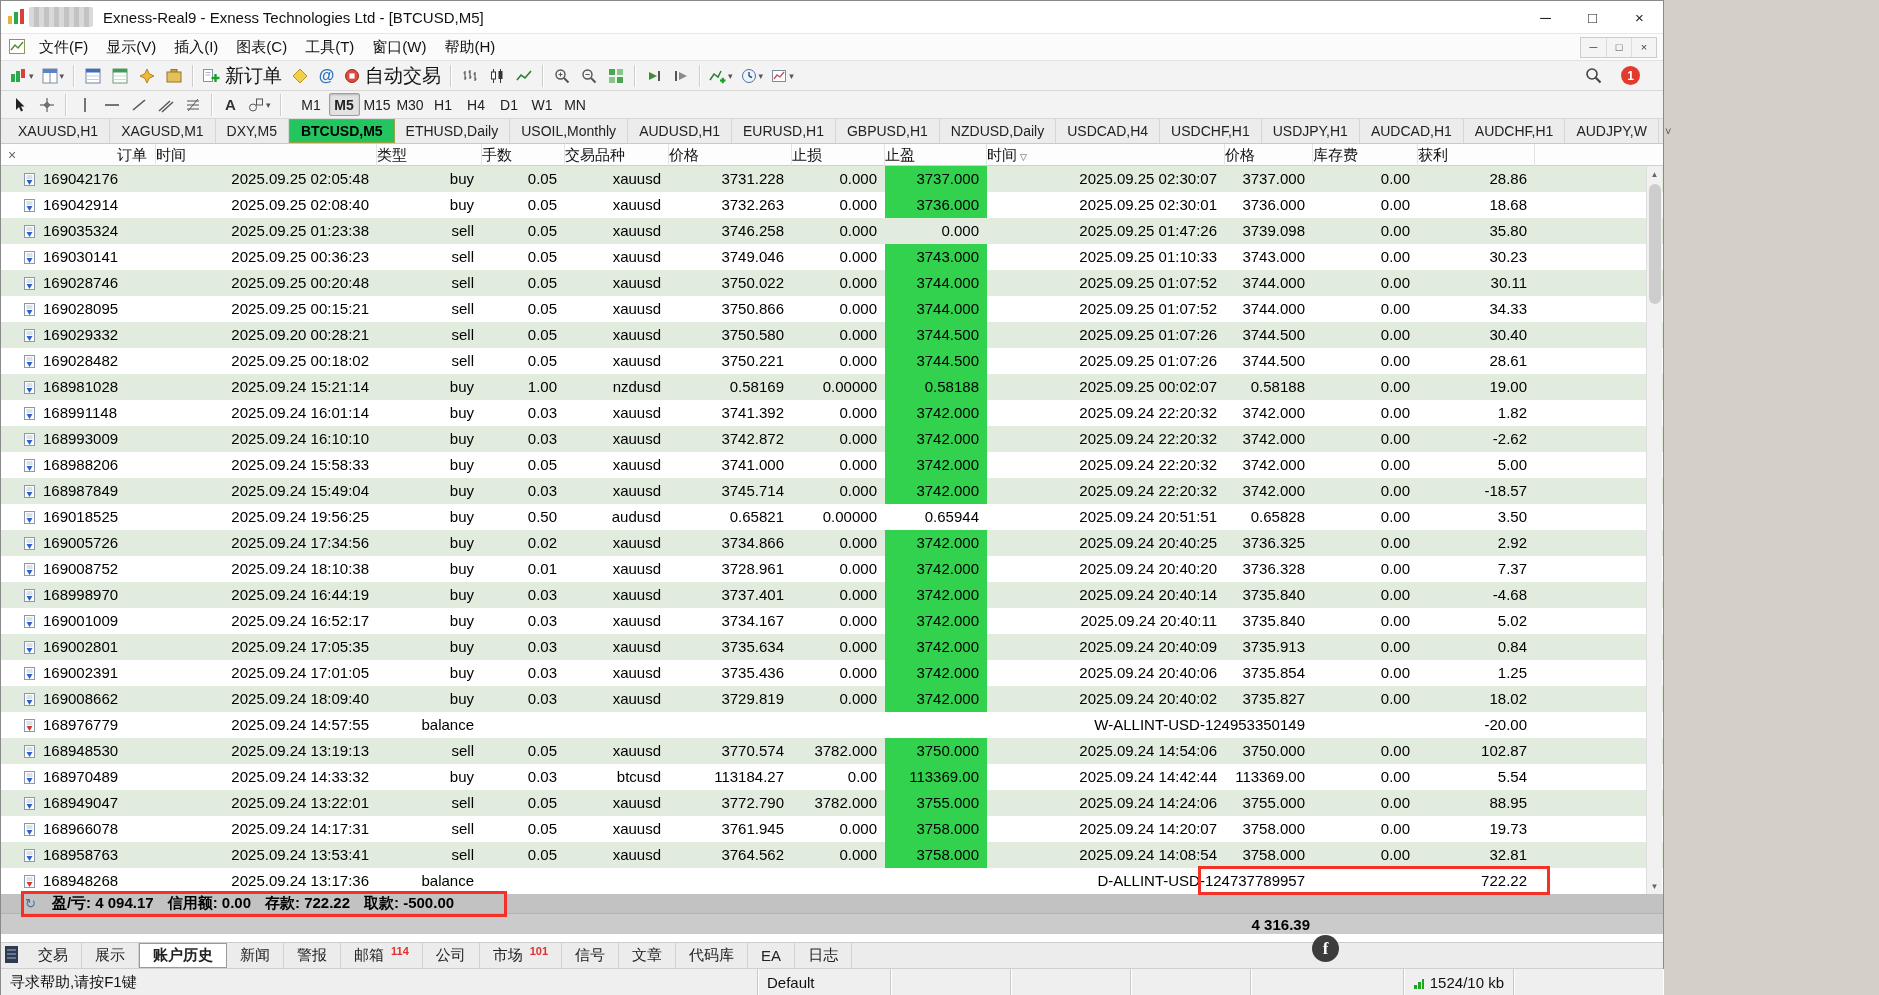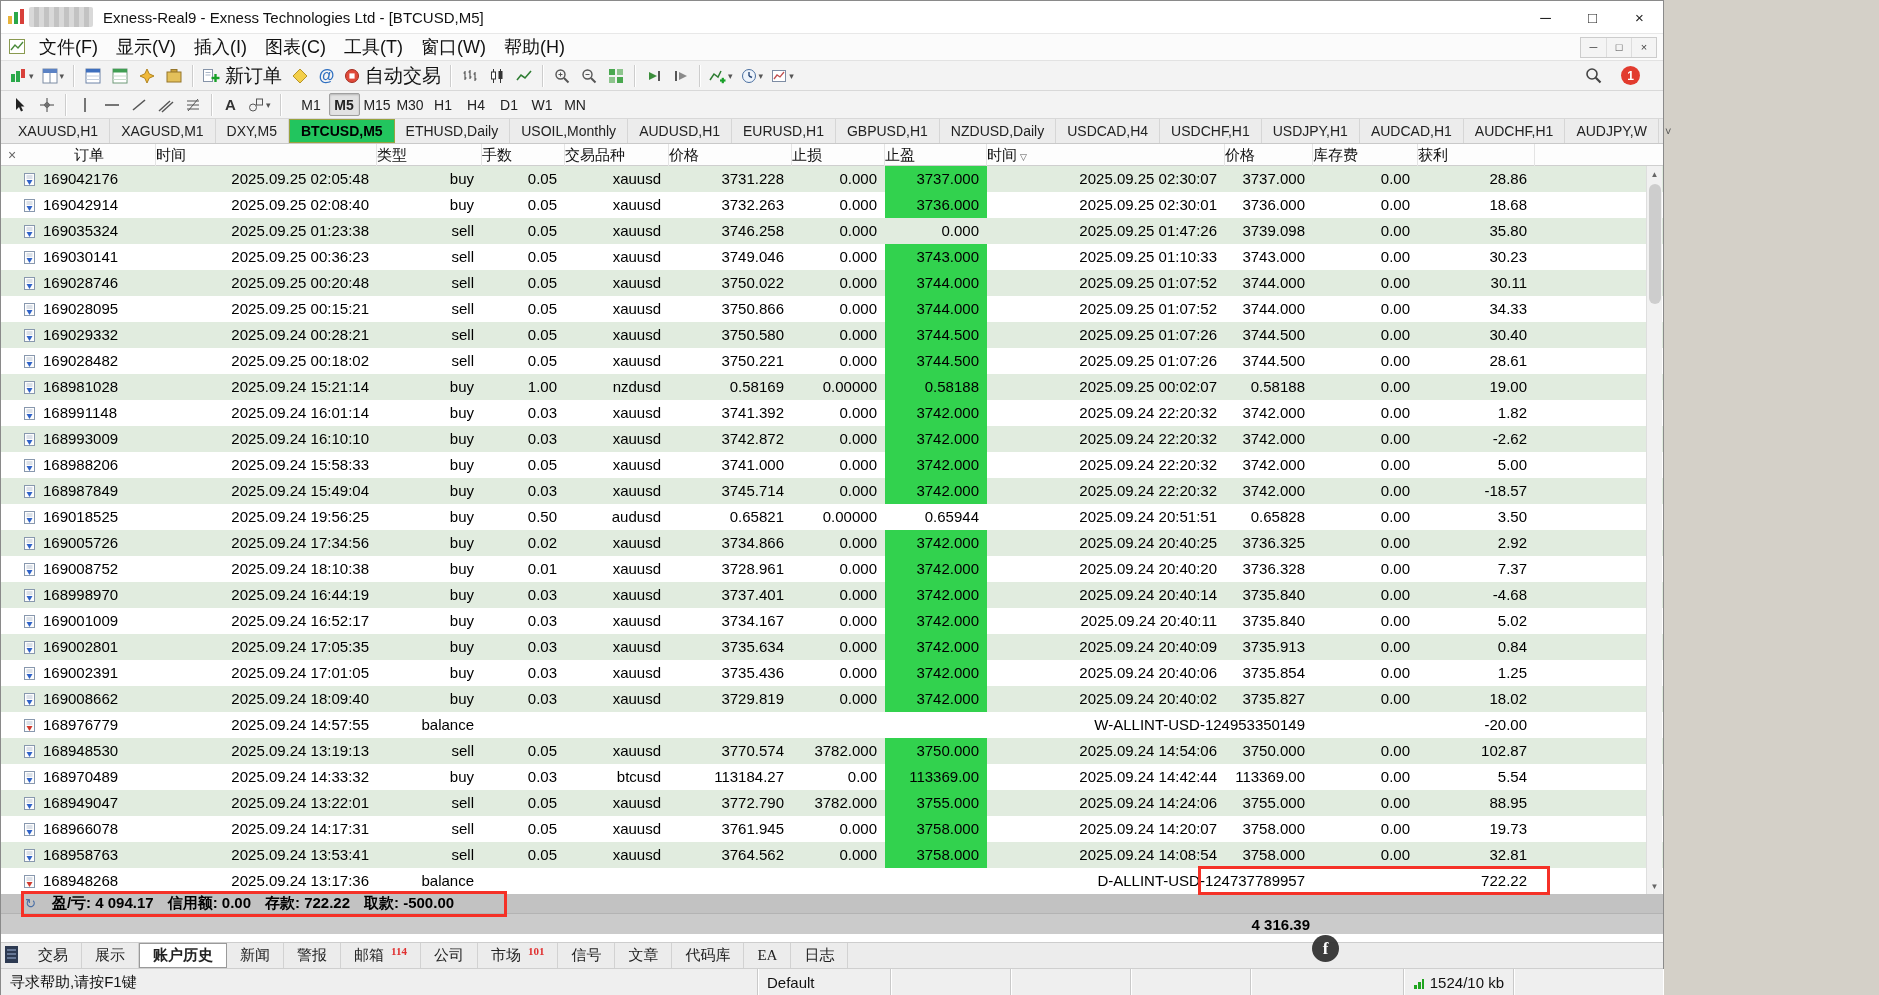--- a/index.html
+++ b/index.html
@@ -20,21 +20,21 @@
   .title-text{font-size:15px;color:#111;white-space:nowrap;}
   .win-controls{margin-left:auto;display:flex;height:32px;}
   .wbtn{width:47px;height:32px;display:flex;align-items:center;justify-content:center;
         font-size:15px;color:#222;}
 
   
   .menubar{position:absolute;top:33px;left:0;width:100%;height:27px;background:#fbfbfb;
            border-bottom:1px solid #e2e2e2;display:flex;align-items:center;padding:0 6px;}
   .chart-window-icon{width:17px;height:16px;margin:0 4px 0 2px;}
   .menu-items{display:flex;align-items:center;}
-  .menu-item{padding:3px 9px;font-size:18px;color:#111;}
+  .menu-item{padding:3px 9px;font-size:15px;color:#111;}
   .mdi-controls{margin-left:auto;display:flex;border:1px solid #cccccc;background:#f4f4f4;}
   .mdibtn{width:25px;height:19px;display:flex;align-items:center;justify-content:center;
           font-size:11px;color:#444;border-left:1px solid #dddddd;}
   .mdibtn:first-child{border-left:none;}
 
   
   .toolbar1{position:absolute;top:60px;left:0;width:100%;height:30px;background:#f3f3f3;
             border-bottom:1px solid #d8d8d8;display:flex;align-items:center;padding:0 5px;}
   .toolbar2{position:absolute;top:90px;left:0;width:100%;height:28px;background:#f3f3f3;
             border-bottom:1px solid #d8d8d8;display:flex;align-items:center;padding:0 5px;}
@@ -62,21 +62,21 @@
   .ctab.active{background:#22c55e;border:1px solid #98a23f;font-weight:bold;color:#000;line-height:22px;}
   .tab-chevron{margin-left:6px;font-size:11px;color:#555;}
 
   
   .panel-close{position:absolute;left:3px;top:146px;width:16px;height:16px;z-index:6;
                display:flex;align-items:center;justify-content:center;font-size:14px;color:#666;}
   .thead{position:absolute;top:143px;left:0;width:100%;height:22px;background:#fdfdfd;
          border-bottom:1px solid #cfcfcf;display:grid;grid-template-columns:var(--cols);}
   .th{font-size:15px;color:#111;line-height:21px;text-align:left;padding-right:8px;
       border-right:1px solid #e4e4e4;white-space:nowrap;}
-  .th.first{text-align:center;padding-left:30px;}
+  .th.first{text-align:right;padding-left:30px;}
   .th.nob{border-right:none;}
   .sort-ind{font-size:9px;color:#555;margin-left:3px;}
   .rows{position:absolute;top:165px;left:0;width:100%;height:728px;overflow:hidden;background:#fff;}
   .hrow{display:grid;grid-template-columns:var(--cols);height:26px;font-size:15px;color:#000;}
   .hrow.alt{background:var(--rowalt);}
   .cell{height:26px;line-height:26px;text-align:right;padding-right:8px;white-space:nowrap;overflow:hidden;}
   .cell.order{display:flex;align-items:center;gap:6px;padding-left:21px;text-align:left;}
   .cell.tp-hit{background:var(--tp);}
   .cell.comment{grid-column:9/11;}
   .doc-ic{display:flex;align-items:center;}
@@ -96,21 +96,21 @@
   .sline2{height:20px;background:#cbcbcb;display:flex;align-items:center;justify-content:flex-end;
           padding-right:353px;font-weight:bold;font-size:15px;}
 
   .annbox{position:absolute;border:3px solid var(--ann);z-index:20;pointer-events:none;}
   .ann-balance{left:1197px;top:865px;width:352px;height:29px;}
   .ann-summary{left:20px;top:890px;width:486px;height:26px;}
 
   
   .bottomtabs{position:absolute;top:941px;left:0;width:100%;height:26px;background:#ececec;
               border-top:1px solid #cdcdcd;display:flex;align-items:center;padding-left:24px;}
-  .bottom-tab-strip{display:flex;align-items:center;height:25px;font-family:Liberation Serif, serif;}
+  .bottom-tab-strip{display:flex;align-items:center;height:25px;}
   .btab{padding:0 13px;height:25px;display:flex;align-items:center;font-size:15px;color:#222;
         border-right:1px solid #d2d2d2;white-space:nowrap;}
   .btab.active{background:#fff;border:1px solid #9a9a9a;font-weight:bold;}
   .badge{color:#e03030;font-size:11px;font-weight:bold;margin-left:7px;transform:translateY(-5px);}
   .grip{position:absolute;left:3px;top:944px;width:15px;height:19px;}
 
   
   .statusbar{position:absolute;top:967px;left:0;width:100%;height:28px;background:#efefef;
              border-top:1px solid #cfcfcf;display:flex;align-items:center;font-size:15px;color:#111;}
   .scell{height:100%;display:flex;align-items:center;padding:0 9px;border-right:1px solid #c9c9c9;
@@ -602,21 +602,21 @@
           <span class="doc-ic">
             <svg width="15" height="15">
               <rect x="2.5" y="1.5" width="10" height="12" fill="#fdfdfd" stroke="#8898ae"></rect>
               <line x1="4.5" y1="4" x2="10.5" y2="4" stroke="#b9c4d4"></line>
               <line x1="4.5" y1="6" x2="10.5" y2="6" stroke="#b9c4d4"></line>
               <polygon points="4.5,8 10.5,8 7.5,13" fill="#2f62c8"></polygon>
             </svg>
           </span>
           <span>169029332</span>
         </span>
-        <span class="cell">2025.09.24 00:28:21</span>
+        <span class="cell">2025.09.20 00:28:21</span>
         <span class="cell">sell</span>
         <span class="cell">0.05</span>
         <span class="cell">xauusd</span>
         <span class="cell">3750.580</span>
         <span class="cell">0.000</span>
         <span class="cell tp-hit">3744.500</span>
         <span class="cell">2025.09.25 01:07:26</span>
         <span class="cell">3744.500</span>
         <span class="cell">0.00</span>
         <span class="cell">30.40</span>

